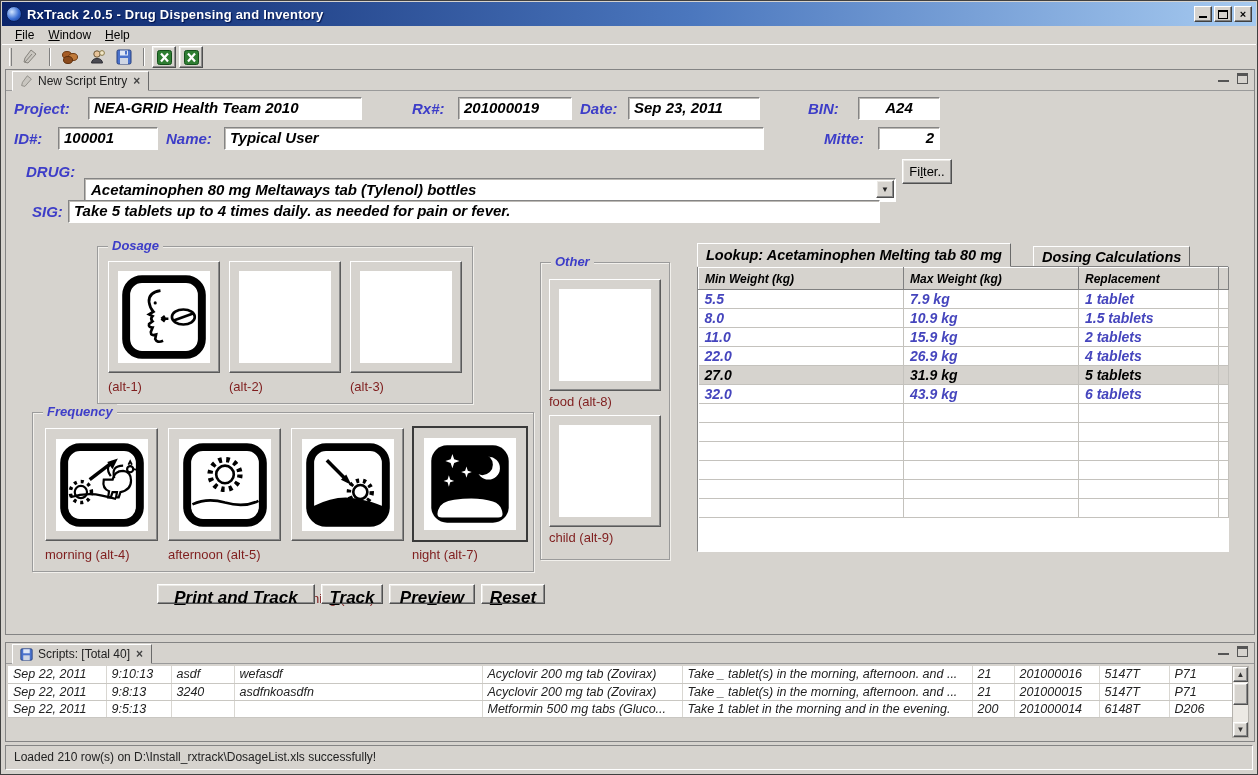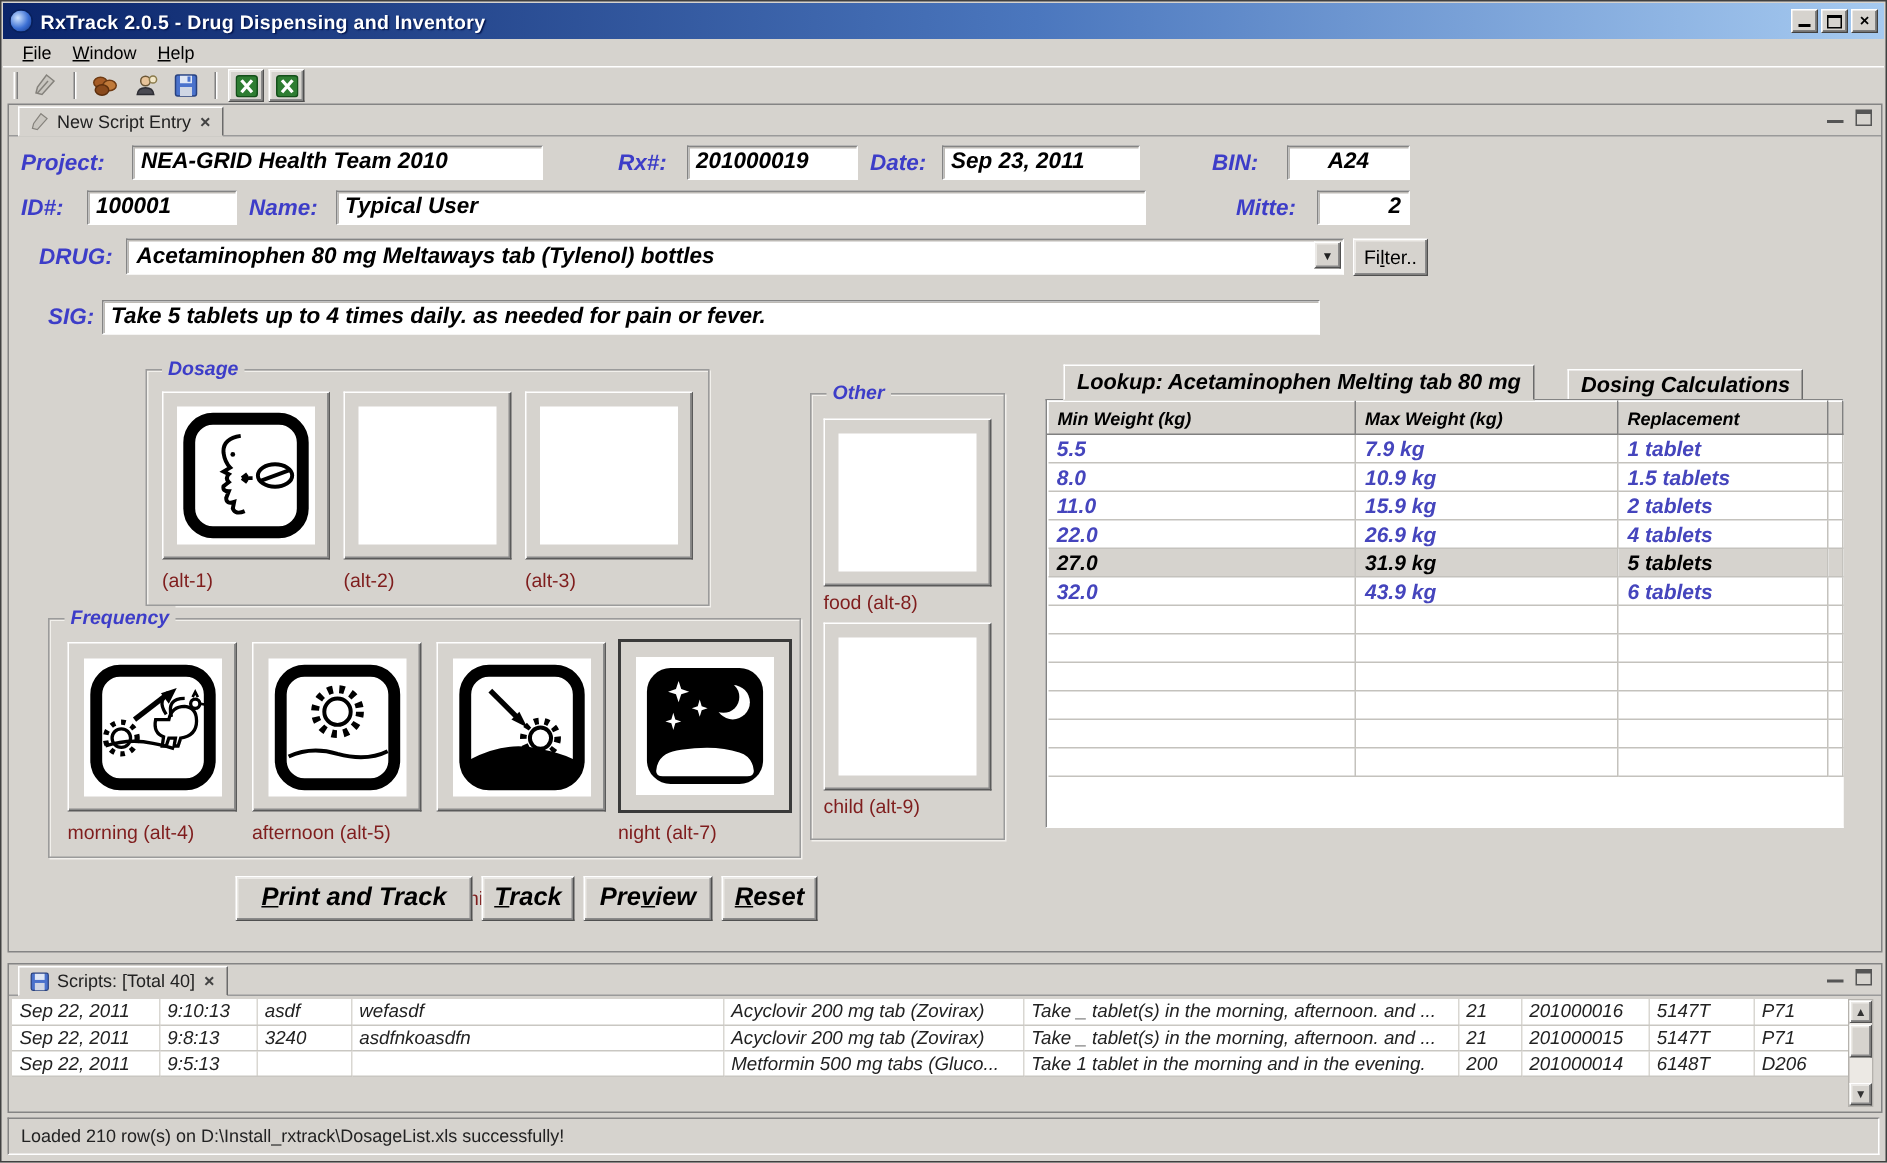--- a/index.html
+++ b/index.html
@@ -42,40 +42,40 @@
     padding:0 7px; font-size:12px; color:#222; }
   .tab-close { font-weight:bold; font-size:12px; color:#444; padding:0 1px; }
   .panel-ctl { position:absolute; right:6px; top:3px; display:flex; gap:8px; }
   .pc-min { width:11px; height:9px; border-bottom:2px solid #555; }
   .pc-max { width:11px; height:11px; border:1px solid #555; border-top-width:3px; background:#d6d3ce; }
 
   
   .flabel { position:absolute; font-size:15px; font-weight:bold; font-style:italic; color:#3d3dc8; white-space:nowrap; }
   .fval { position:absolute; height:23px; font-size:15px; font-weight:bold; font-style:italic; color:#000;
     padding:1px 5px; white-space:nowrap; overflow:hidden; }
-  .combo { position:absolute; height:24px; }
+  .combo { position:absolute; height:24px;margin-top:19px; }
   .combo .cbox { position:absolute; inset:0; padding:2px 22px 0 6px; font-size:15px; font-weight:bold; font-style:italic; }
   .combo .cbtn { position:absolute; right:2px; top:2px; width:18px; height:18px; font-size:8px; line-height:17px; text-align:center; color:#222; }
   .btn { font-size:13px; color:#000; text-align:center; }
   .btn u, .action u { text-decoration:underline; }
-  .action { position:absolute; height:30px; font-size:17px; font-weight:bold; font-style:italic; text-align:center; padding-top:3px; }
+  .action { position:absolute; height:20px; font-size:17px; font-weight:bold; font-style:italic; text-align:center; padding-top:3px; }
 
   
   .group { position:absolute; border:1px solid #9b9b9b; box-shadow:inset 1px 1px 0 #f2f0ec, 1px 1px 0 #f2f0ec; }
   .group-legend { position:absolute; top:-9px; left:10px; background:#d6d3ce; padding:0 4px;
     font-size:13px; font-weight:bold; font-style:italic; color:#3d3dc8; }
   .img-btn { position:absolute; background:#d6d3ce; border:1px solid; border-color:#fff #5a5a5a #5a5a5a #fff;
     box-shadow:inset -1px -1px 0 #8a8a8a; display:flex; align-items:center; justify-content:center; }
   .img-btn.selected { border:2px solid #3a3a3a; box-shadow:none; }
   .img-frame { background:#fff; width:92px; height:92px; display:flex; align-items:center; justify-content:center; }
   .img-label { position:absolute; text-align:left; font-size:13px; color:#7f1d1d; }
 
   
   .lk-tab { position:absolute; display:flex; align-items:center; padding:0 8px; font-size:14.5px; font-weight:bold; font-style:italic;
-    background:#d6d3ce; border:1px solid; border-color:#fff #6a6a6a #d6d3ce #fff;margin-left:12px; }
+    background:#d6d3ce; border:1px solid; border-color:#fff #6a6a6a #d6d3ce #fff; }
   .lk-tab.inactive { border-color:#fff #6a6a6a #6a6a6a #fff; font-weight:bold; }
   .lktable { position:absolute; border-collapse:collapse; table-layout:fixed; background:#fff; }
   .lktable th { background:#d6d3ce; font-size:12px; font-weight:bold; font-style:italic; text-align:left; padding:2px 6px;
     border:1px solid #808080; border-top:1px solid #fff; border-left:1px solid #fff; height:22px; }
   .lktable td { font-size:14px; font-weight:bold; font-style:italic; color:#4545bd; padding:0 6px; height:19px;
     border-right:1px solid #c4c2bd; border-bottom:1px solid #c4c2bd; white-space:nowrap; overflow:hidden; }
   .lktable tr.selected td { background:#d6d3ce; color:#000; }
   .lk-wrap { position:absolute; border:1px solid; border-color:#848484 #fff #fff #848484; background:#fff; }
 
   

